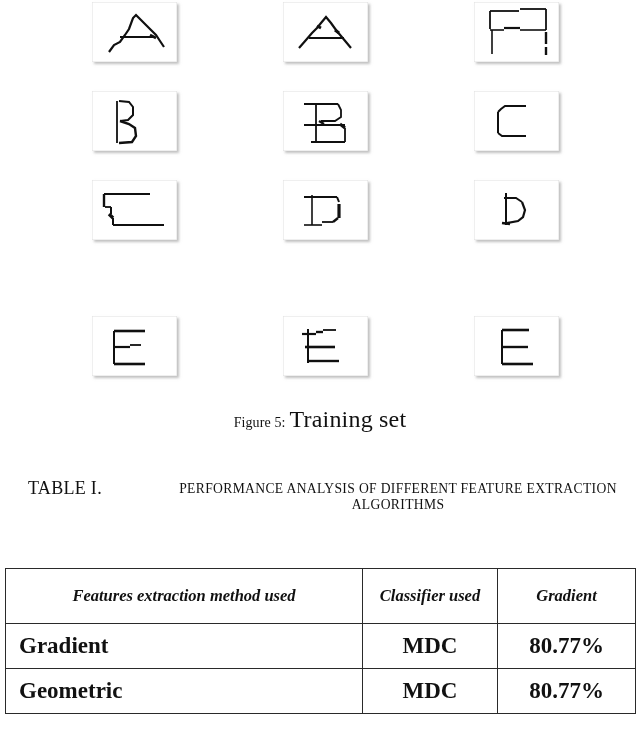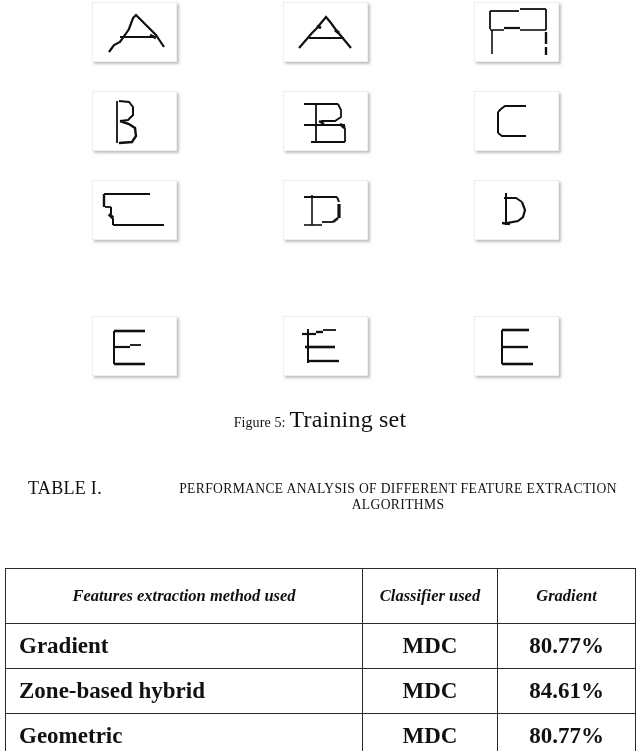--- a/index.html
+++ b/index.html
@@ -315,23 +315,18 @@
       <th class="cell-center">Gradient</th>
     </tr>
   </thead>
   <tbody>
     <tr>
       <td class="cell-left">Gradient</td>
       <td class="cell-center">MDC</td>
       <td class="cell-center">80.77%</td>
     </tr>
     <tr>
-      <td class="cell-left">Zone-based hybrid</td>
-      <td class="cell-center">MDC</td>
-      <td class="cell-center">84.61%</td>
-    </tr>
-    <tr>
       <td class="cell-left">Geometric</td>
       <td class="cell-center">MDC</td>
       <td class="cell-center">80.77%</td>
     </tr>
   </tbody>
 </table>
 
 </body></html>

